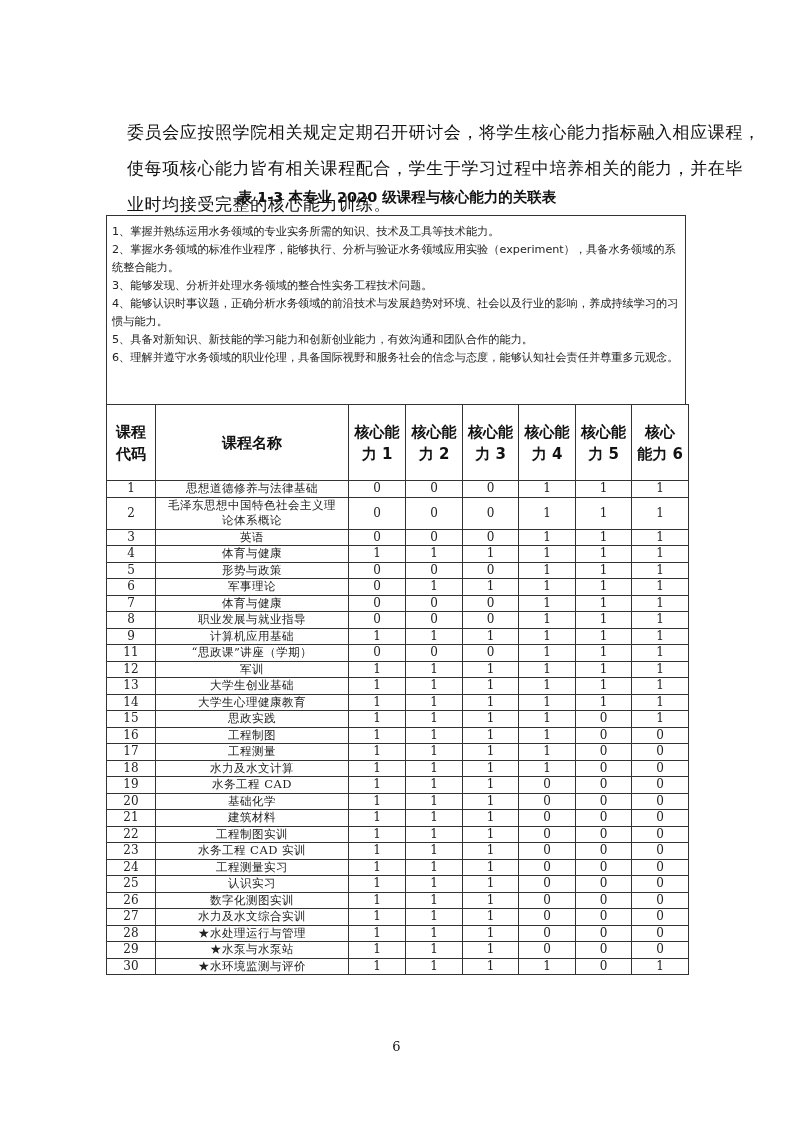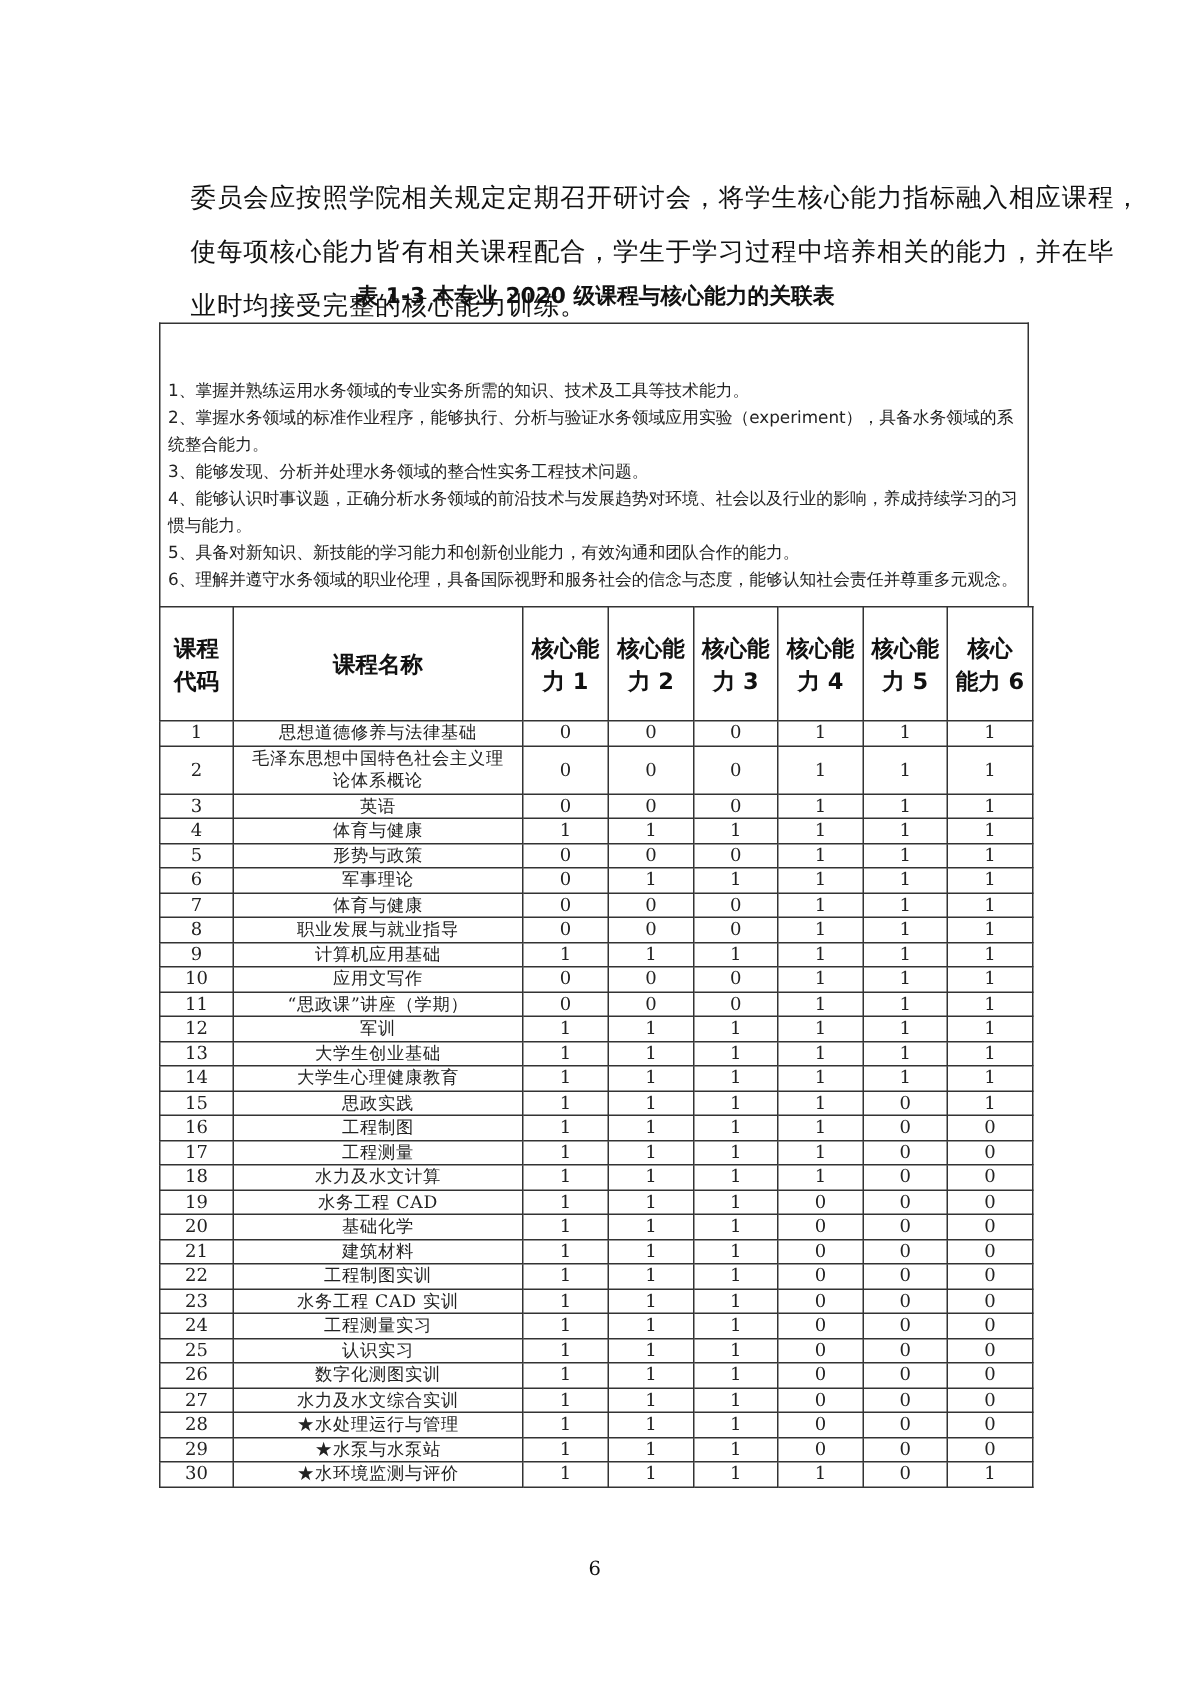--- a/index.html
+++ b/index.html
@@ -5,21 +5,21 @@
   html, body { margin: 0; padding: 0; background: #ffffff; }
   body { width: 793px; height: 1122px; position: relative; overflow: hidden;
          font-family: "DejaVu Serif", "Liberation Serif", serif; color: #111; }
   .para { position: absolute; left: 115px; width: 580px; font-size: 17px; line-height: 36px; margin: 12px; }
   .para .ln { display: block; white-space: nowrap; letter-spacing: 0.6px; }
   .caption { position: absolute; left: 106px; width: 582px; top: 188px; text-align: center;
              font-family: "DejaVu Sans", "Liberation Sans", sans-serif; font-weight: bold; font-size: 14.5px; }
   .abilities { position: absolute; left: 106px; top: 215px; width: 580px; height: 189px;
                border: 1px solid #333; border-bottom: none; box-sizing: border-box;
                font-family: "DejaVu Sans", "Liberation Sans", sans-serif; font-size: 11.2px; color: #222;
-               padding: 36px 6px 0 5px; line-height: 18px; }
+               padding: 7px 6px 0 5px; line-height: 18px; }
   .abilities p { margin: 0; }
   table.assoc { position: absolute; left: 106px; top: 404px; border-collapse: collapse; table-layout: fixed; width: 582px; border-radius: 13px; }
   table.assoc td, table.assoc th { border: 1px solid #333; text-align: center; padding: 0; }
   table.assoc th { font-family: "DejaVu Sans", "Liberation Sans", sans-serif; font-weight: bold; font-size: 15px;
                    height: 75px; line-height: 22px; color: #111; }
   table.assoc td { font-family: "DejaVu Serif", "Liberation Serif", serif; font-size: 12px; height: 15.5px; line-height: 15px; color: #222; }
   table.assoc td.name { font-size: 11.5px; letter-spacing: 0.5px; }
   table.assoc tr.tall td { height: 31px; }
   .pageno { position: absolute; left: 0; width: 793px; top: 1039px; text-align: center; font-size: 13px; }
 </style>
@@ -177,30 +177,20 @@
         <td>9</td>
         <td class="name">计算机应用基础</td>
         <td>1</td>
         <td>1</td>
         <td>1</td>
         <td>1</td>
         <td>1</td>
         <td>1</td>
       </tr>
       <tr>
-        <td>10</td>
-        <td class="name">应用文写作</td>
-        <td>0</td>
-        <td>0</td>
-        <td>0</td>
-        <td>1</td>
-        <td>1</td>
-        <td>1</td>
-      </tr>
-      <tr>
         <td>11</td>
         <td class="name">“思政课”讲座（学期）</td>
         <td>0</td>
         <td>0</td>
         <td>0</td>
         <td>1</td>
         <td>1</td>
         <td>1</td>
       </tr>
       <tr>

